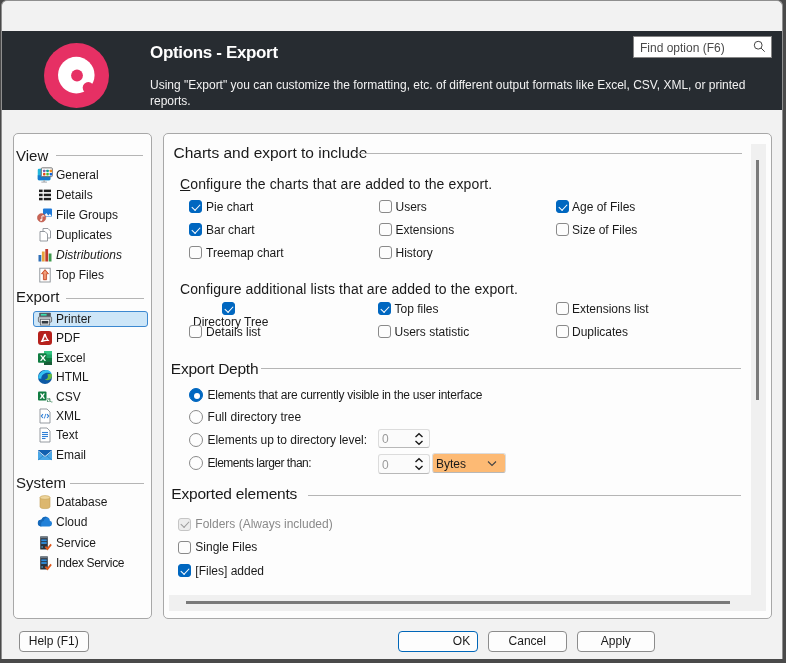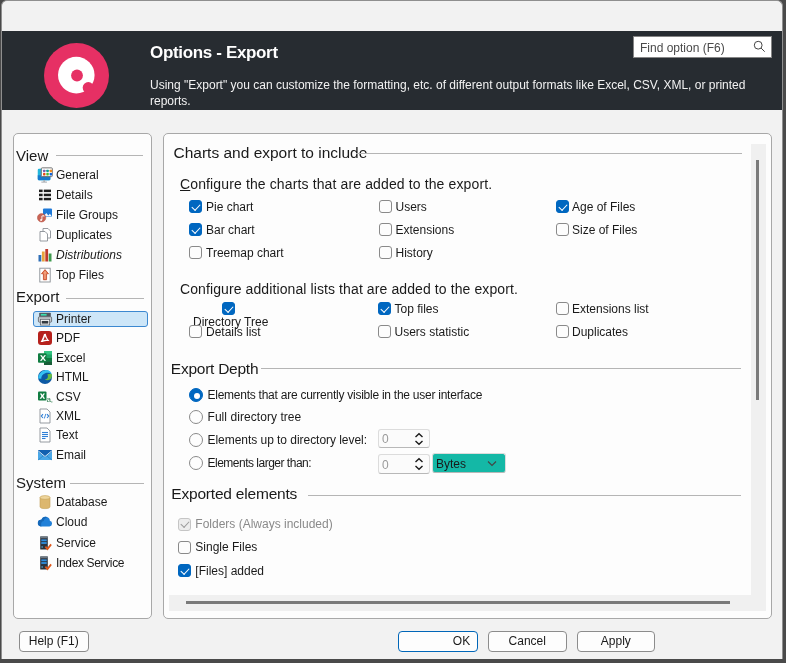--- a/index.html
+++ b/index.html
@@ -35,21 +35,21 @@
 .cb.d { background:#ececec; border-color:#c5c5c5; }
 .cb.d::after { content:""; position:absolute; left:2.2px; top:2.6px; width:6.5px; height:3.8px; border-left:1.4px solid #9a9a9a; border-bottom:1.4px solid #9a9a9a; transform:rotate(-47deg); }
 .rrow { position:absolute; display:flex; align-items:center; font-size:12px; color:#1a1a1a; white-space:nowrap; height:14px; }
 .rrow span.lb { margin-left:4.5px; letter-spacing:0.1px; }
 .rd { width:14px; height:14px; border:1px solid #8a8a8a; border-radius:50%; background:#fdfdfd; flex:0 0 14px; position:relative; }
 .rd.on { background:#0067c0; border-color:#0067c0; }
 .rd.on::after { content:""; position:absolute; left:4px; top:4px; width:6px; height:6px; background:#fff; border-radius:50%; }
 .gray { color:#8a8a8a; }
 .spin { position:absolute; width:51.5px; height:19.5px; background:#fbfbfb; border:1px solid #dcdcdc; border-bottom:1.5px solid #b8b8b8; border-radius:3px; font-size:12px; color:#9a9a9a; }
 .spin .v { position:absolute; left:3px; top:2.5px; }
-.dd { position:absolute; width:74.5px; height:19.5px; background:#14b8a6; border:1px solid #dcdcdc; border-bottom:1.5px solid #b8b8b8; border-radius:3px; font-size:12px; color:#1a1a1a; }
+.dd { position:absolute; width:74.5px; height:19.5px; background:#fdba74; border:1px solid #dcdcdc; border-bottom:1.5px solid #b8b8b8; border-radius:3px; font-size:12px; color:#1a1a1a; }
 .dd .v { position:absolute; left:3.5px; top:2.5px; }
 .vtrack { position:absolute; left:586.5px; top:9.5px; width:15px; height:467px; background:#f0f0f0; }
 .vthumb { position:absolute; left:5.5px; top:16.5px; width:2.8px; height:240px; background:#7a7a7a; }
 .htrack { position:absolute; left:5px; top:460.5px; width:595px; height:16px; background:#f0f0f0; }
 .hthumb { position:absolute; left:17px; top:6.5px; width:544px; height:3px; background:#7a7a7a; }
 .btn { position:absolute; height:21px; background:#fdfdfd; border:1px solid #8c8c8c; border-radius:4px; font-size:12px; color:#1a1a1a; text-align:center; line-height:19px; }
 .btn.def { border:1.5px solid #0066b8; line-height:18px; }
 </style>
 </head>
 <body>

